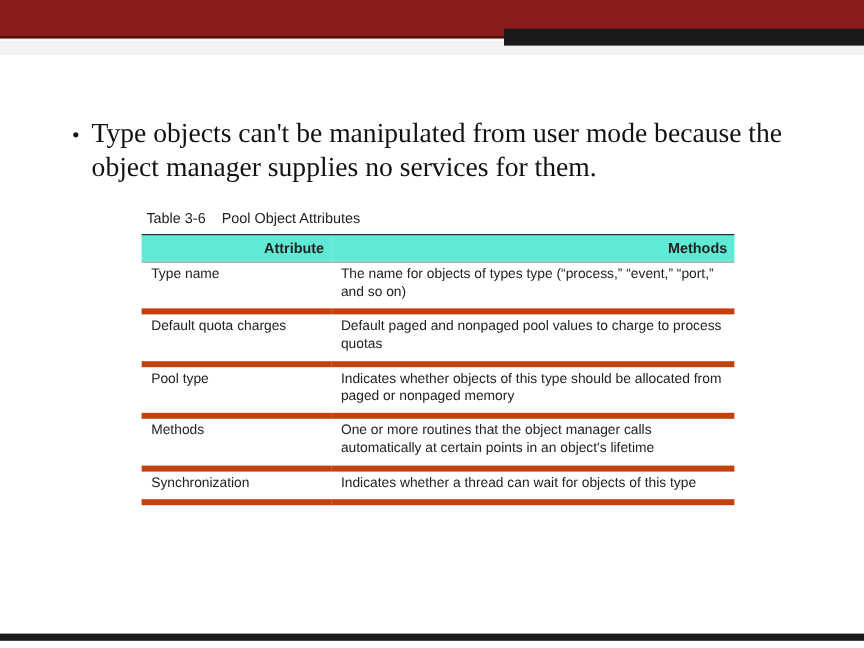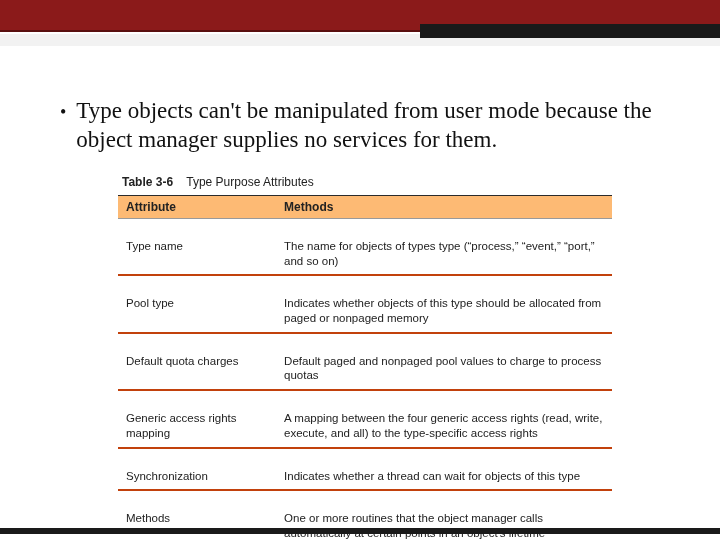--- a/index.html
+++ b/index.html
@@ -82,39 +82,39 @@
     margin: 0 48px 0 58px;
     font-family: "Segoe UI", "Helvetica Neue", Arial, sans-serif;
     font-size: 11.5px;
     color: #222;
   }
   .table-caption {
     font-size: 12px;
     margin: 2px 0 6px 4px;
   }
   .table-caption .tbl-num {
-    font-weight: 700;
+    font-weight: 400;
   }
   table.attr {
     width: 100%;
     border-collapse: collapse;
   }
   table.attr thead th {
-    text-align: left;
+    text-align: right;
     font-weight: 600;
-    background: #fdba74;
+    background: #5eead4;
     padding: 4px 6px 4px 8px;
     border-top: 1px solid #2b2b2b;
     border-bottom: 1px solid #9a9a9a;
     font-size: 12px;
   }
   table.attr td {
     vertical-align: top;
-    padding: 20px 8px 6px 8px;
-    border-bottom: 2px solid #c2410c;
+    padding: 3px 8px 6px 8px;
+    border-bottom: 5px solid #c2410c;
     line-height: 1.28;
   }
   table.attr col.c1 { width: 32%; }
   table.attr col.c2 { width: 68%; }
 
   .footer-line {
     position: absolute;
     left: 0; right: 0; bottom: 6px;
     height: 6px;
     background: #1a1a1a;
@@ -135,58 +135,54 @@
   <div class="content">
     <div class="bullet">
       <span class="dot">•</span>
       <span class="text">Type objects can't be manipulated from user mode because the object manager supplies no services for them.</span>
     </div>
 
     <div class="table-wrap">
       <div class="table-caption">
         <span class="tbl-num">Table 3-6</span>
         &nbsp;&nbsp;
-        <span>Type Purpose Attributes</span>
+        <span>Pool Object Attributes</span>
       </div>
 
       <table class="attr">
         <colgroup>
             <col class="c1">
             <col class="c2">
           </colgroup>
         <thead>
           <tr>
             <th>Attribute</th>
             <th>Methods</th>
           </tr>
         </thead>
         <tbody>
           <tr>
             <td>Type name</td>
             <td>The name for objects of types type (“process,” “event,” “port,” and so on)</td>
           </tr>
           <tr>
+            <td>Default quota charges</td>
+            <td>Default paged and nonpaged pool values to charge to process quotas</td>
+          </tr>
+          <tr>
             <td>Pool type</td>
             <td>Indicates whether objects of this type should be allocated from paged or nonpaged memory</td>
           </tr>
           <tr>
-            <td>Default quota charges</td>
-            <td>Default paged and nonpaged pool values to charge to process quotas</td>
-          </tr>
-          <tr>
-            <td>Generic access rights mapping</td>
-            <td>A mapping between the four generic access rights (read, write, execute, and all) to the type-specific access rights</td>
+            <td>Methods</td>
+            <td>One or more routines that the object manager calls automatically at certain points in an object's lifetime</td>
           </tr>
           <tr>
             <td>Synchronization</td>
             <td>Indicates whether a thread can wait for objects of this type</td>
-          </tr>
-          <tr>
-            <td>Methods</td>
-            <td>One or more routines that the object manager calls automatically at certain points in an object's lifetime</td>
           </tr>
         </tbody>
       </table>
     </div>
   </div>
 
   <div class="footer-line"></div>
 </div>
 
 </body></html>

